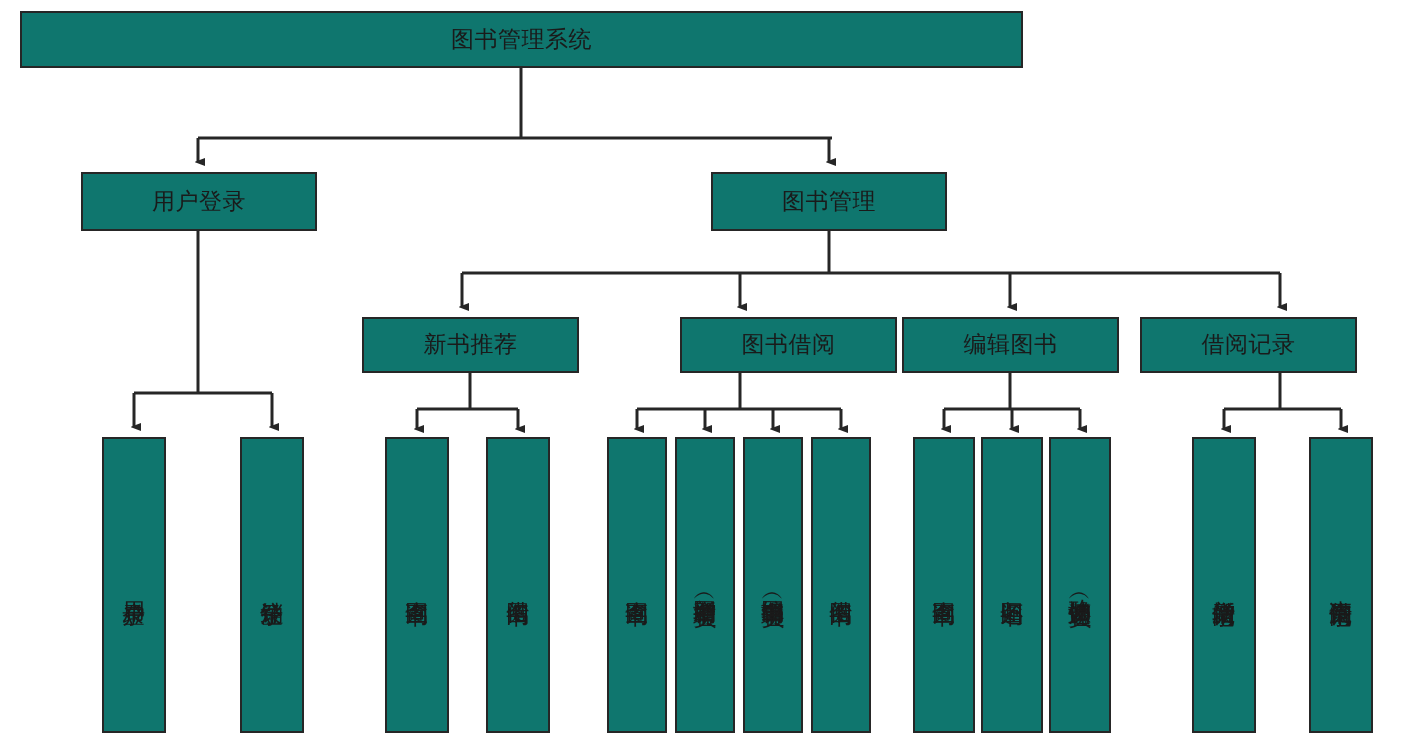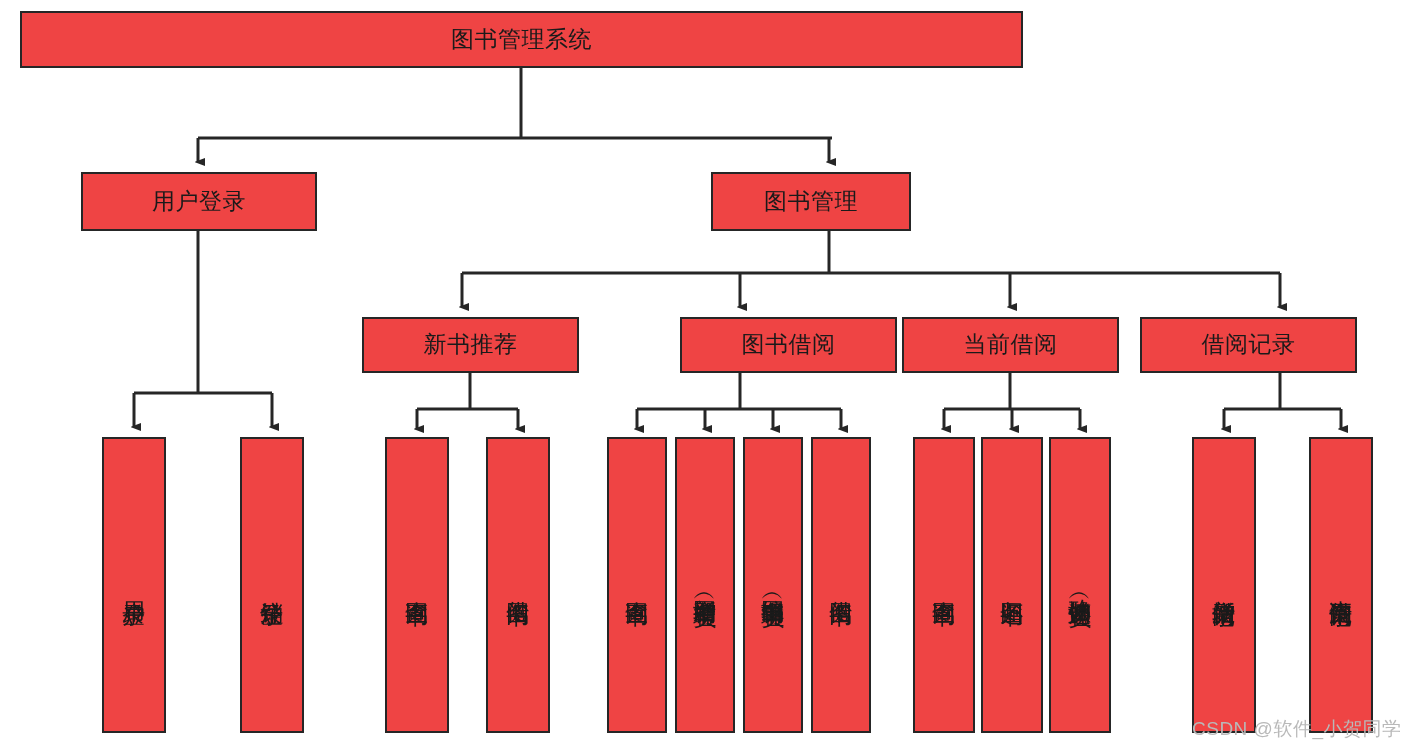--- a/index.html
+++ b/index.html
@@ -18,21 +18,21 @@
   svg#wires {
     position: absolute;
     left: 0; top: 0;
     width: 1405px;
     height: 747px;
   }
   .node {
     position: absolute;
     box-sizing: border-box;
     border: 2.5px solid #262626;
-    background: #ef4444;
+    background: #0f766e;
     display: flex;
     align-items: center;
     justify-content: center;
     color: #1a1a1a;
   }
   .node-h .label {
     font-size: 23px;
     line-height: 1.1;
     letter-spacing: 0.5px;
     white-space: nowrap;
@@ -114,32 +114,32 @@
     </g>
   </svg>
 
   <div class="node node-h" style="left:20px;top:11px;width:1003px;height:57px;">
     <span class="label">图书管理系统</span>
   </div>
 
   <div class="node node-h" style="left:81px;top:172px;width:236px;height:59px;">
     <span class="label">用户登录</span>
   </div>
-  <div class="node node-h" style="left:711px;top:172px;width:200px;height:59px;">
+  <div class="node node-h" style="left:711px;top:172px;width:236px;height:59px;">
     <span class="label">图书管理</span>
   </div>
 
   <div class="node node-h" style="left:362px;top:317px;width:217px;height:56px;">
     <span class="label">新书推荐</span>
   </div>
   <div class="node node-h" style="left:632px;top:317px;width:217px;height:56px;margin-left:48px;">
     <span class="label">图书借阅</span>
   </div>
   <div class="node node-h" style="left:902px;top:317px;width:217px;height:56px;">
-    <span class="label">当前借阅</span>
+    <span class="label">编辑图书</span>
   </div>
   <div class="node node-h" style="left:1140px;top:317px;width:217px;height:56px;">
     <span class="label">借阅记录</span>
   </div>
 
   <div class="node node-v" style="left:102px;top:437px;width:64px;height:296px;">
     <span class="label">用户登录</span>
   </div>
   <div class="node node-v" style="left:240px;top:437px;width:64px;height:296px;">
     <span class="label">注销登录</span>
@@ -171,15 +171,14 @@
   <div class="node node-v" style="left:1049px;top:437px;width:62px;height:296px;">
     <span class="label">确认归还（管理员）</span>
   </div>
   <div class="node node-v" style="left:1192px;top:437px;width:64px;height:296px;">
     <span class="label">新增借阅记录</span>
   </div>
   <div class="node node-v" style="left:1309px;top:437px;width:64px;height:296px;">
     <span class="label">查询借阅记录</span>
   </div>
 
-  <div class="watermark" style="left:1192px;top:716px;">CSDN @软件_小贺同学</div>
 
 </div>
 
 </body></html>

